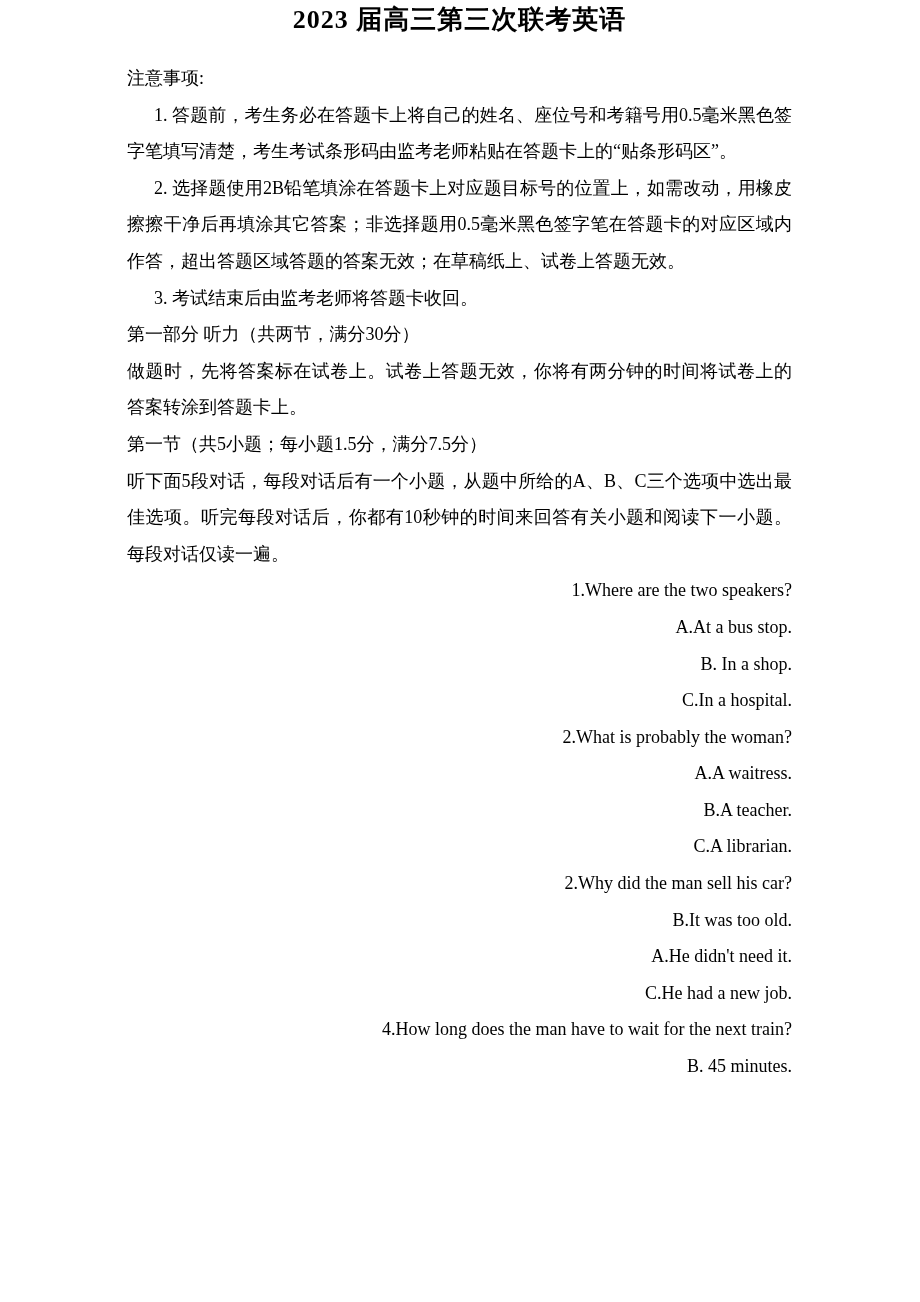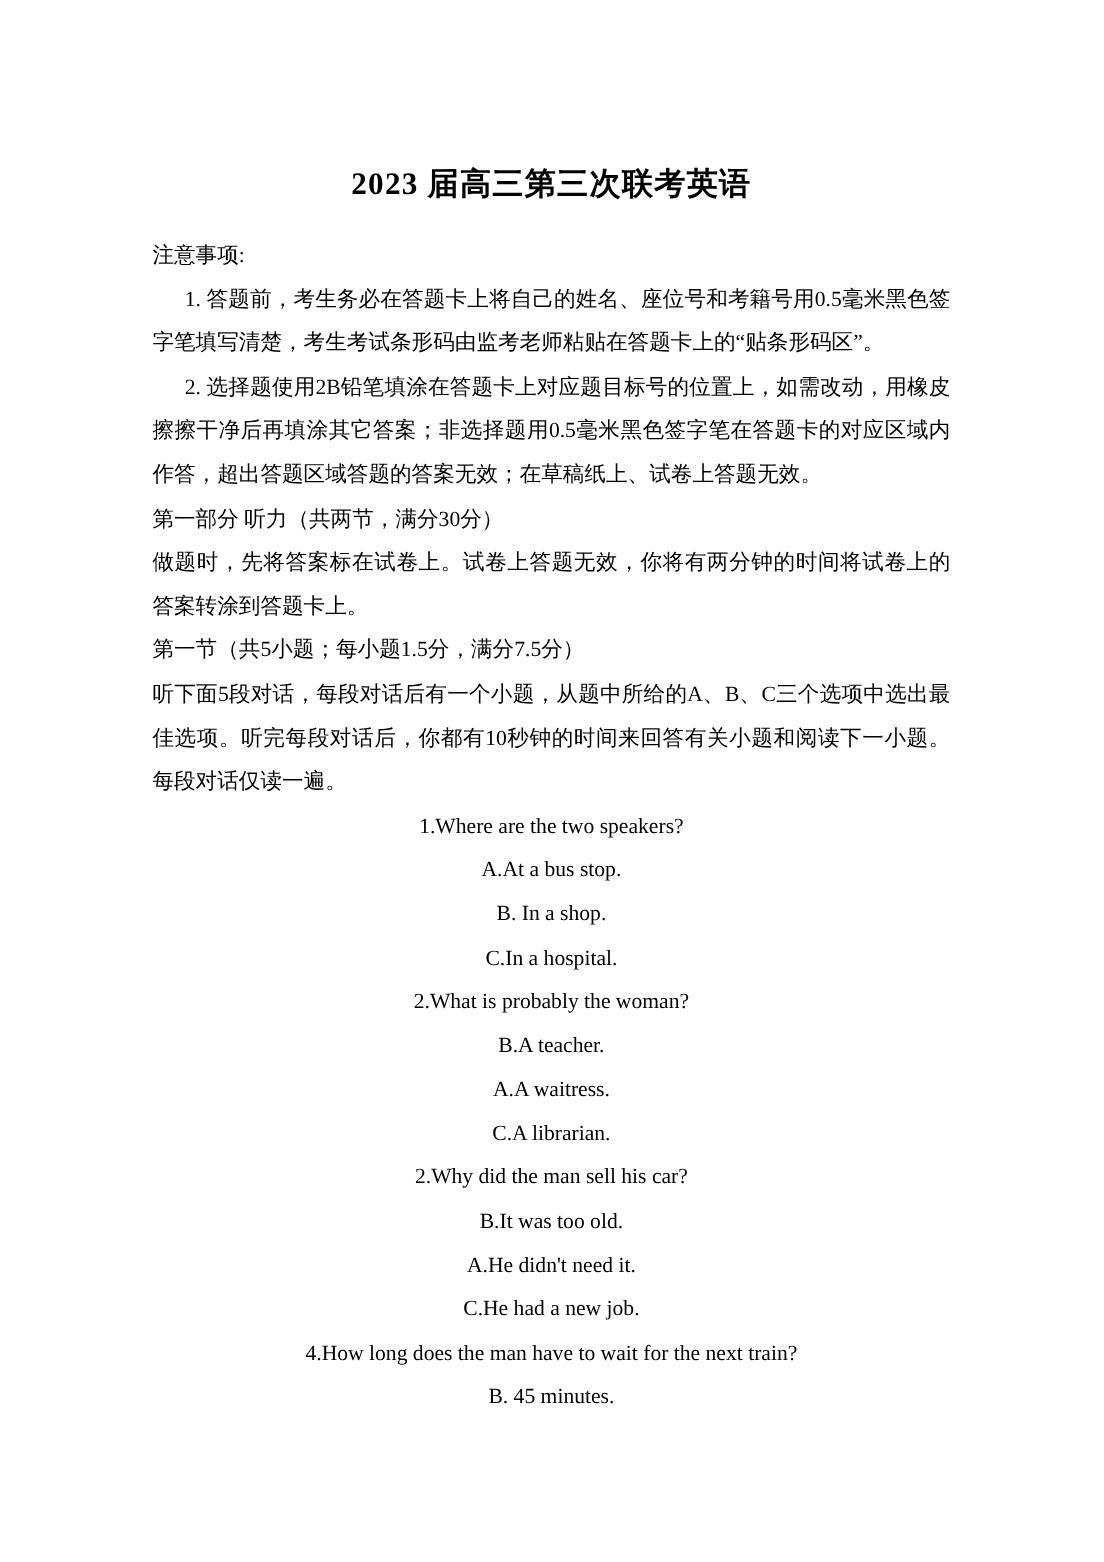--- a/index.html
+++ b/index.html
@@ -14,68 +14,68 @@
     background: #ffffff;
     overflow: hidden;
     font-family: "Liberation Serif", "DejaVu Serif", serif;
     color: #000000;
   }
   .content {
     padding: 0 128px 0 127px;
   }
   .title {
     margin: 0 0 20px 0;
-    padding-top: 134px;
     font-size: 26px;
     line-height: 40px;
     font-weight: bold;
     text-align: center;
     letter-spacing: 1px;
   }
   .para {
     margin: 0;
     font-size: 18px;
     line-height: 36.6px;
     text-align: justify;
   }
   .para.en {
-    text-align: center;
+    text-align: right;
   }
   .indent {
     text-indent: 27px;
   }
 </style>
 </head>
 <body>
 
 <div class="page">
   <div class="content">
 
     <h1 class="title">2023 届高三第三次联考英语</h1>
 
     <p class="para">注意事项:</p>
     <p class="para indent">1. 答题前，考生务必在答题卡上将自己的姓名、座位号和考籍号用0.5毫米黑色签字笔填写清楚，考生考试条形码由监考老师粘贴在答题卡上的“贴条形码区”。</p>
     <p class="para indent">2. 选择题使用2B铅笔填涂在答题卡上对应题目标号的位置上，如需改动，用橡皮擦擦干净后再填涂其它答案；非选择题用0.5毫米黑色签字笔在答题卡的对应区域内作答，超出答题区域答题的答案无效；在草稿纸上、试卷上答题无效。</p>
+    <p class="para indent">3. 考试结束后由监考老师将答题卡收回。</p>
 
     <p class="para">第一部分 听力（共两节，满分30分）</p>
     <p class="para">做题时，先将答案标在试卷上。试卷上答题无效，你将有两分钟的时间将试卷上的答案转涂到答题卡上。</p>
     <p class="para">第一节（共5小题；每小题1.5分，满分7.5分）</p>
     <p class="para">听下面5段对话，每段对话后有一个小题，从题中所给的A、B、C三个选项中选出最佳选项。听完每段对话后，你都有10秒钟的时间来回答有关小题和阅读下一小题。每段对话仅读一遍。</p>
 
     <div>
       <p class="para en">1.Where are the two speakers?</p>
       <p class="para en">A.At a bus stop.</p>
       <p class="para en">B. In a shop.</p>
       <p class="para en">C.In a hospital.</p>
     </div>
 
     <div>
       <p class="para en">2.What is probably the woman?</p>
+      <p class="para en">A.A waitress.</p>
       <p class="para en">B.A teacher.</p>
-      <p class="para en">A.A waitress.</p>
       <p class="para en">C.A librarian.</p>
     </div>
 
     <div>
       <p class="para en">2.Why did the man sell his car?</p>
       <p class="para en">B.It was too old.</p>
       <p class="para en">A.He didn't need it.</p>
       <p class="para en">C.He had a new job.</p>
     </div>
 

